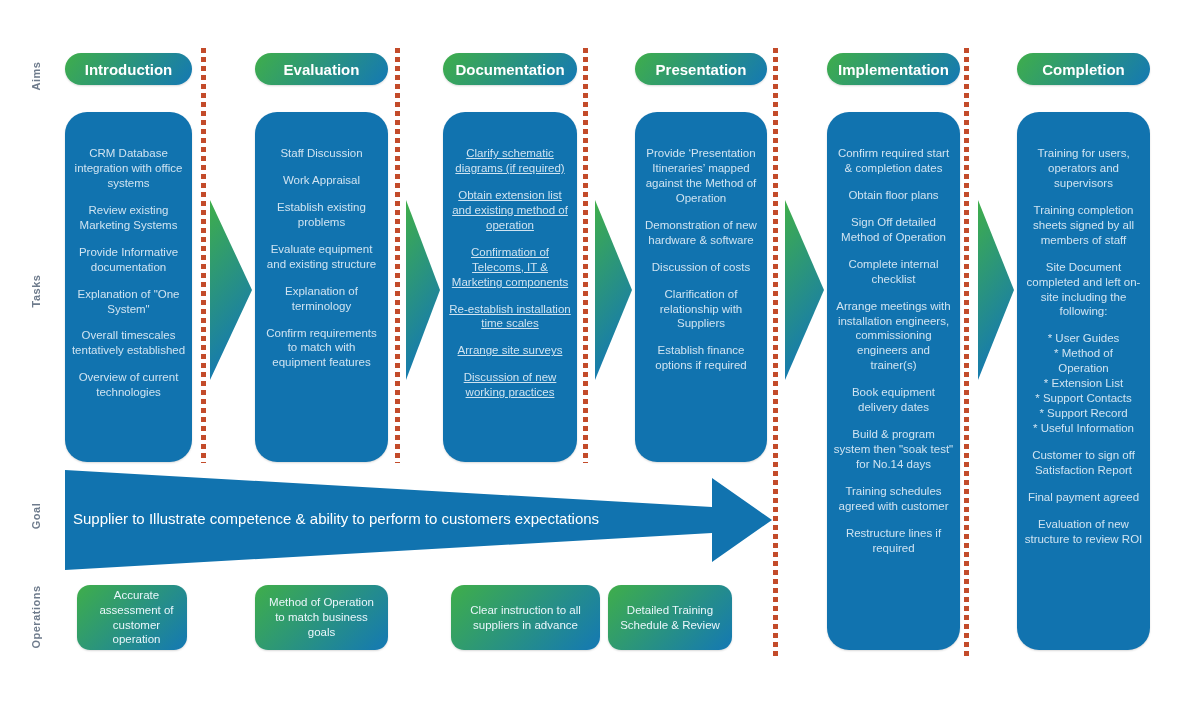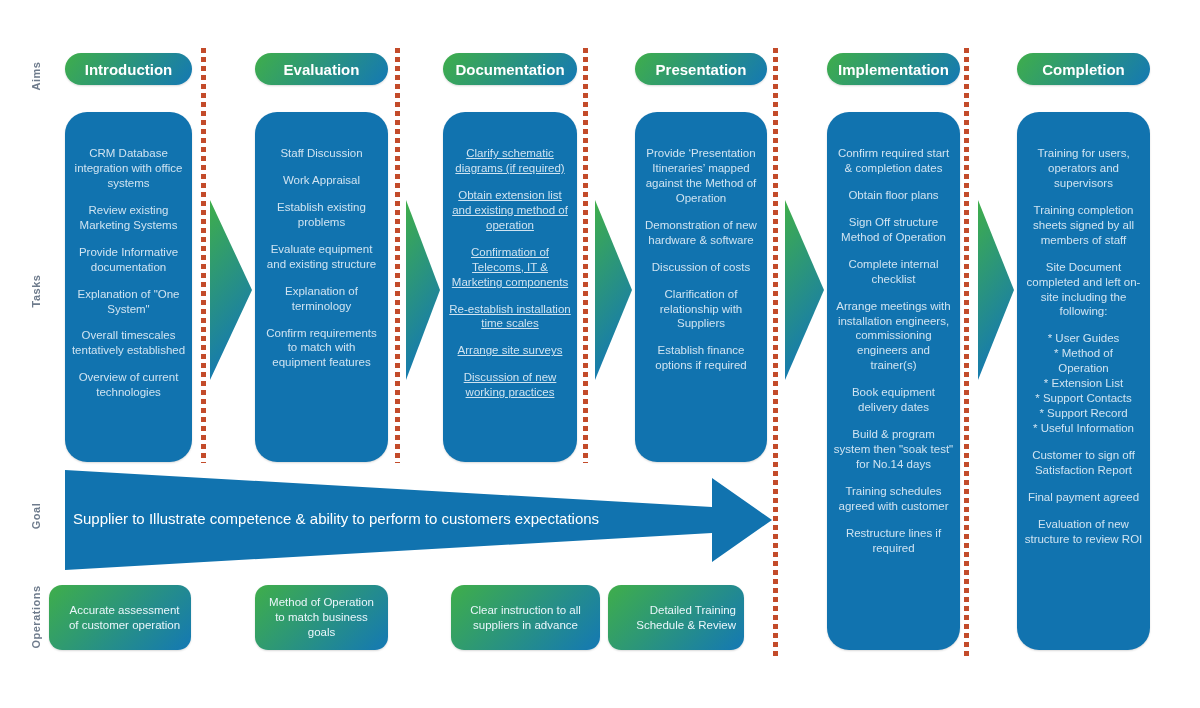--- a/index.html
+++ b/index.html
@@ -66,21 +66,21 @@
 
 <div class="col-header" style="left: 65px; width: 127px;">Introduction</div>
     <div class="task-box" style="left: 65px; width: 127px; height: 350px;">
       <p class="task-item">CRM Database integration with office systems</p>
       <p class="task-item">Review existing Marketing Systems</p>
       <p class="task-item">Provide Informative documentation</p>
       <p class="task-item">Explanation of "One System"</p>
       <p class="task-item">Overall timescales tentatively established</p>
       <p class="task-item">Overview of current technologies</p>
     </div>
-    <div class="ops-box" style="left: 49px; width: 142px; padding-left: 17px;">Accurate assessment of customer operation</div>
+    <div class="ops-box" style="left: 77px; width: 110px; padding-left: 17px;">Accurate assessment of customer operation</div>
     <div class="col-header" style="left: 255px; width: 133px;">Evaluation</div>
     <div class="task-box" style="left: 255px; width: 133px; height: 350px;">
       <p class="task-item">Staff Discussion</p>
       <p class="task-item">Work Appraisal</p>
       <p class="task-item">Establish existing problems</p>
       <p class="task-item">Evaluate equipment and existing structure</p>
       <p class="task-item">Explanation of terminology</p>
       <p class="task-item">Confirm requirements to match with equipment features</p>
     </div>
     <div class="ops-box" style="left: 255px; width: 133px;">Method of Operation to match business goals</div>
@@ -95,26 +95,26 @@
     </div>
     <div class="ops-box" style="left: 443px; width: 149px; margin-left: 8px;">Clear instruction to all suppliers in advance</div>
     <div class="col-header" style="left: 635px; width: 132px;">Presentation</div>
     <div class="task-box" style="left: 635px; width: 132px; height: 350px;">
       <p class="task-item">Provide ‘Presentation Itineraries’ mapped against the Method of Operation</p>
       <p class="task-item">Demonstration of new hardware &amp; software</p>
       <p class="task-item">Discussion of costs</p>
       <p class="task-item">Clarification of relationship with Suppliers</p>
       <p class="task-item">Establish finance options if required</p>
     </div>
-    <div class="ops-box" style="left: 608px; width: 136px; text-align: right;">Detailed Training Schedule &amp; Review</div>
+    <div class="ops-box" style="left: 608px; width: 124px;">Detailed Training Schedule &amp; Review</div>
     <div class="col-header" style="left: 827px; width: 133px;">Implementation</div>
     <div class="task-box" style="left: 827px; width: 133px; height: 538px;">
       <p class="task-item">Confirm required start &amp; completion dates</p>
       <p class="task-item">Obtain floor plans</p>
-      <p class="task-item">Sign Off structure Method of Operation</p>
+      <p class="task-item">Sign Off detailed Method of Operation</p>
       <p class="task-item">Complete internal checklist</p>
       <p class="task-item">Arrange meetings with installation engineers, commissioning engineers and trainer(s)</p>
       <p class="task-item">Book equipment delivery dates</p>
       <p class="task-item">Build &amp; program system then "soak test" for No.14 days</p>
       <p class="task-item">Training schedules agreed with customer</p>
       <p class="task-item">Restructure lines if required</p>
     </div>
     <div class="col-header" style="left: 1017px; width: 133px;">Completion</div>
     <div class="task-box" style="left: 1017px; width: 133px; height: 538px;">
       <p class="task-item">Training for users, operators and supervisors</p>

